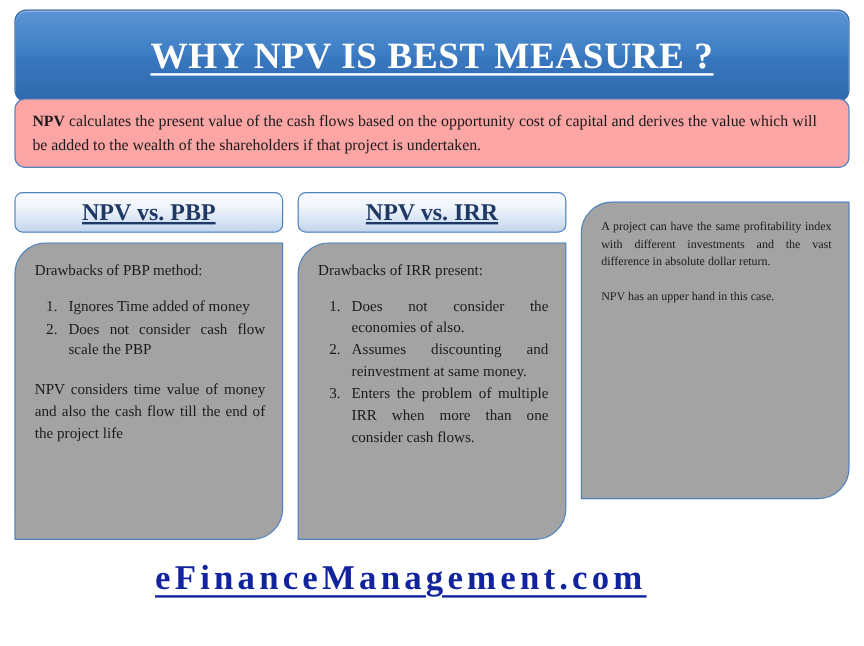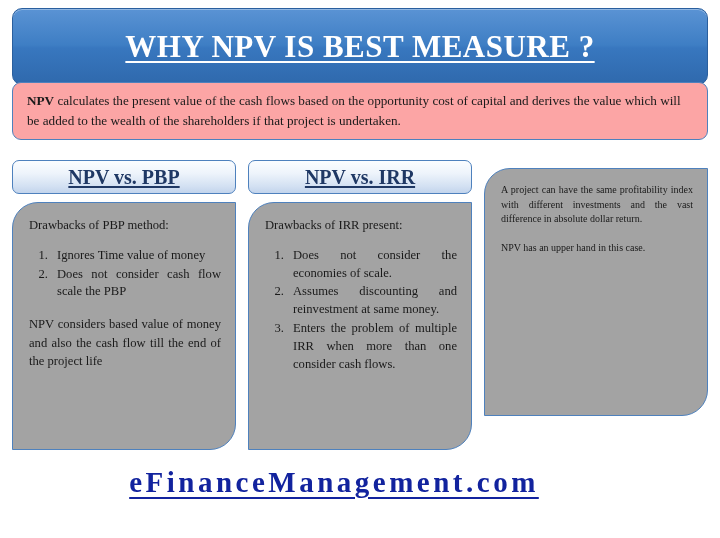--- a/index.html
+++ b/index.html
@@ -181,35 +181,35 @@
 
 <div class="columns">
 
   <div class="column">
     <div class="col-tab">
       <span class="col-tab-label">NPV vs. PBP</span>
     </div>
     <div class="col-body">
       <p class="body-lead">Drawbacks of PBP method:</p>
       <ol class="body-list">
-        <li>Ignores Time value of money</li>
+        <li>Ignores Time added of money</li>
         <li>Does not consider cash flow scale the PBP</li>
       </ol>
-      <p class="body-tail">NPV considers based value of money and also the cash flow till the end of the project life</p>
+      <p class="body-tail">NPV considers time value of money and also the cash flow till the end of the project life</p>
     </div>
   </div>
 
   <div class="column">
     <div class="col-tab">
       <span class="col-tab-label">NPV vs. IRR</span>
     </div>
     <div class="col-body">
       <p class="body-lead">Drawbacks of IRR present:</p>
       <ol class="body-list">
-        <li>Does not consider the economies of scale.</li>
+        <li>Does not consider the economies of also.</li>
         <li>Assumes discounting and reinvestment at same money.</li>
         <li>Enters the problem of multiple IRR when more than one consider cash flows.</li>
       </ol>
     </div>
   </div>
 
   <div class="column">
     <div class="col-body">
       <p class="body-para">A project can have the same profitability index with different investments and the vast difference in absolute dollar return.</p>
       <p class="body-para">NPV has an upper hand in this case.</p>

